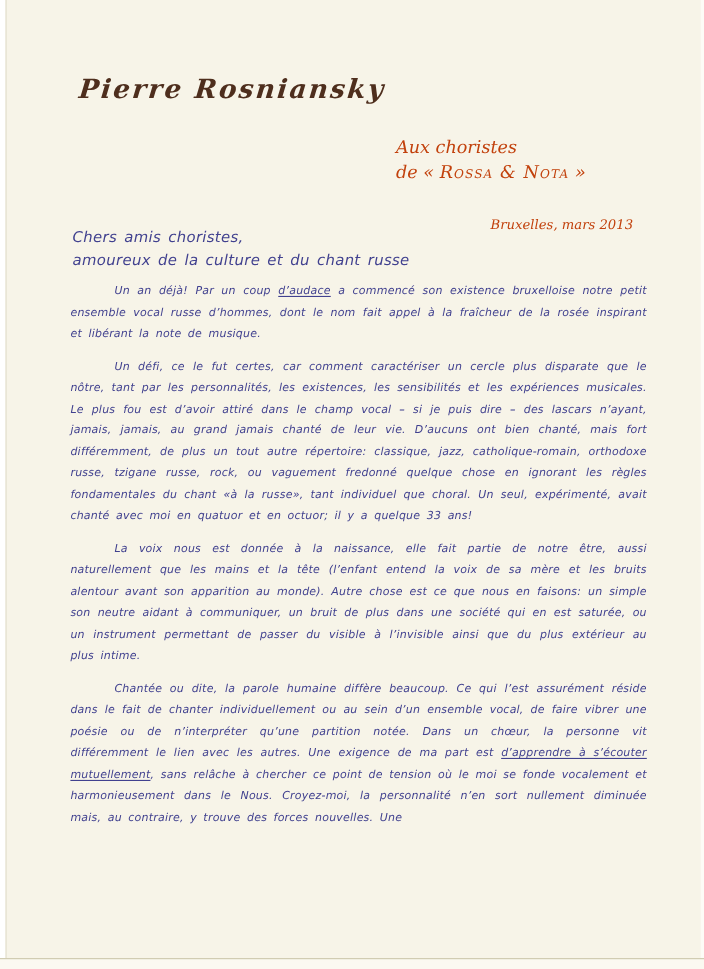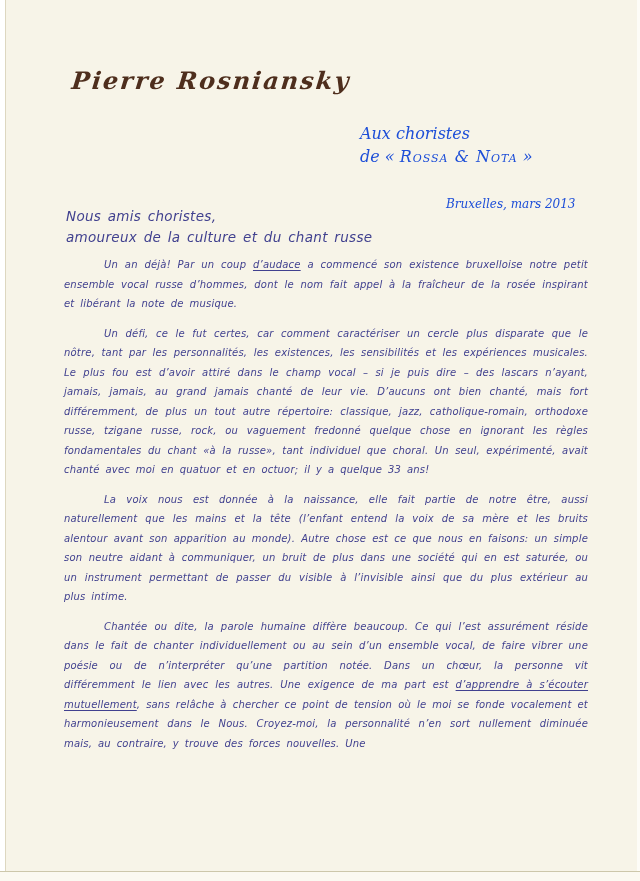--- a/index.html
+++ b/index.html
@@ -38,21 +38,21 @@
     font-family: "DejaVu Serif", serif;
     font-style: italic; font-weight: 700;
     font-size: 24px; letter-spacing: 2px;
     color: #4e2e1d;
     transform: skewX(-6deg);
   }
   
   .formal {
     font-family: "DejaVu Serif", serif;
     font-style: italic;
-    color: #1d4ed8;
+    color: #c2410c;
   }
   .recipient {
     position: absolute; left: 360px; top: 122px;
     font-size: 16px; line-height: 23px;
   }
   .sc { font-variant: small-caps; letter-spacing: 1px; }
   .dateline {
     position: absolute; left: 446px; top: 197px;
     font-size: 12px;
   }
@@ -89,21 +89,21 @@
   <div class="author">Pierre Rosniansky</div>
 
   <div class="recipient formal">
     <div>Aux choristes</div>
     <div><span>de « </span><span class="sc">Rossa &amp; Nota</span><span> »</span></div>
   </div>
 
   <div class="dateline formal">Bruxelles, mars 2013</div>
 
   <div class="salutation hand">
-    <div>Nous amis choristes,</div>
+    <div>Chers amis choristes,</div>
     <div>amoureux de la culture et du chant russe</div>
   </div>
 
   <div class="body-text hand">
     <p><span>Un an déjà! Par un coup </span><span class="u">d’audace</span><span> a commencé son existence bruxelloise notre petit ensemble vocal russe d’hommes, dont le nom fait appel à la fraîcheur de la rosée inspirant et libérant la note de musique.</span></p>
     <p><span>Un défi, ce le fut certes, car comment caractériser un cercle plus disparate que le nôtre, tant par les personnalités, les existences, les sensibilités et les expériences musicales. Le plus fou est d’avoir attiré dans le champ vocal –  si je puis dire – des lascars n’ayant, jamais, jamais, au grand jamais chanté de leur vie. D’aucuns ont bien chanté, mais fort différemment, de plus un tout autre répertoire: classique, jazz, catholique-romain, orthodoxe russe, tzigane russe, rock, ou vaguement fredonné quelque chose en ignorant les règles fondamentales du chant «à la russe», tant individuel que choral. Un seul, expérimenté, avait chanté avec moi en quatuor et en octuor; il y a quelque 33 ans!</span></p>
     <p><span>La voix nous est donnée à la naissance, elle fait partie de notre être, aussi naturellement que les mains et la tête (l’enfant entend la voix de sa mère et les bruits alentour avant son apparition au monde). Autre chose est ce que nous en faisons: un simple son neutre aidant à communiquer, un bruit de plus dans une société qui en est saturée, ou un instrument permettant de passer du visible à l’invisible ainsi que du plus extérieur au plus intime.</span></p>
     <p><span>Chantée ou dite, la parole humaine diffère beaucoup. Ce qui l’est assurément réside dans le fait de chanter individuellement ou au sein d’un ensemble vocal, de faire vibrer une poésie ou de n’interpréter qu’une partition notée. Dans un chœur, la personne vit différemment le lien avec les autres. Une exigence de ma part est </span><span class="u">d’apprendre à s’écouter mutuellement</span><span>, sans relâche à chercher ce point de tension où le moi se fonde vocalement et harmonieusement dans le Nous. Croyez-moi, la personnalité n’en sort nullement diminuée mais, au contraire, y trouve des forces nouvelles. Une</span></p>
   </div>
 

